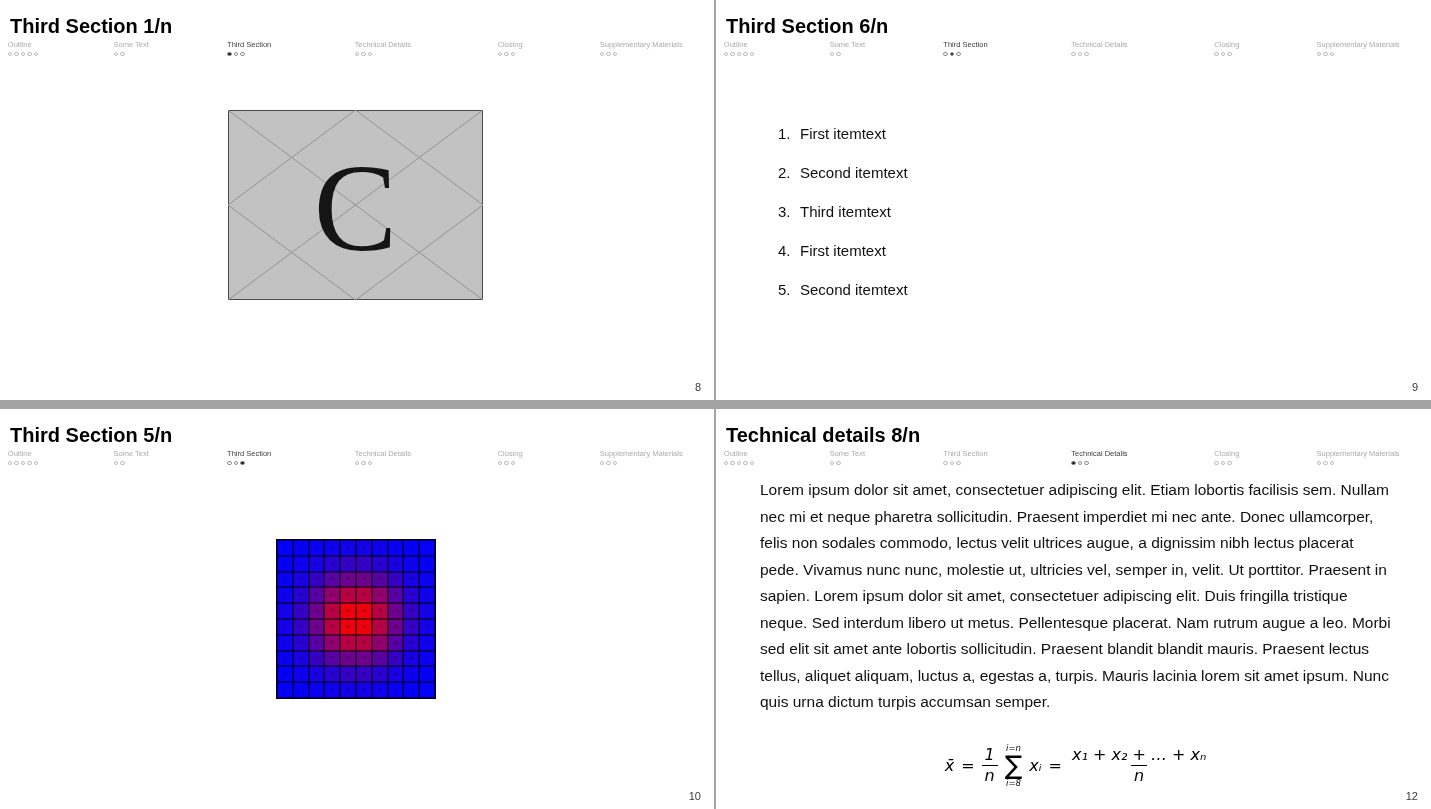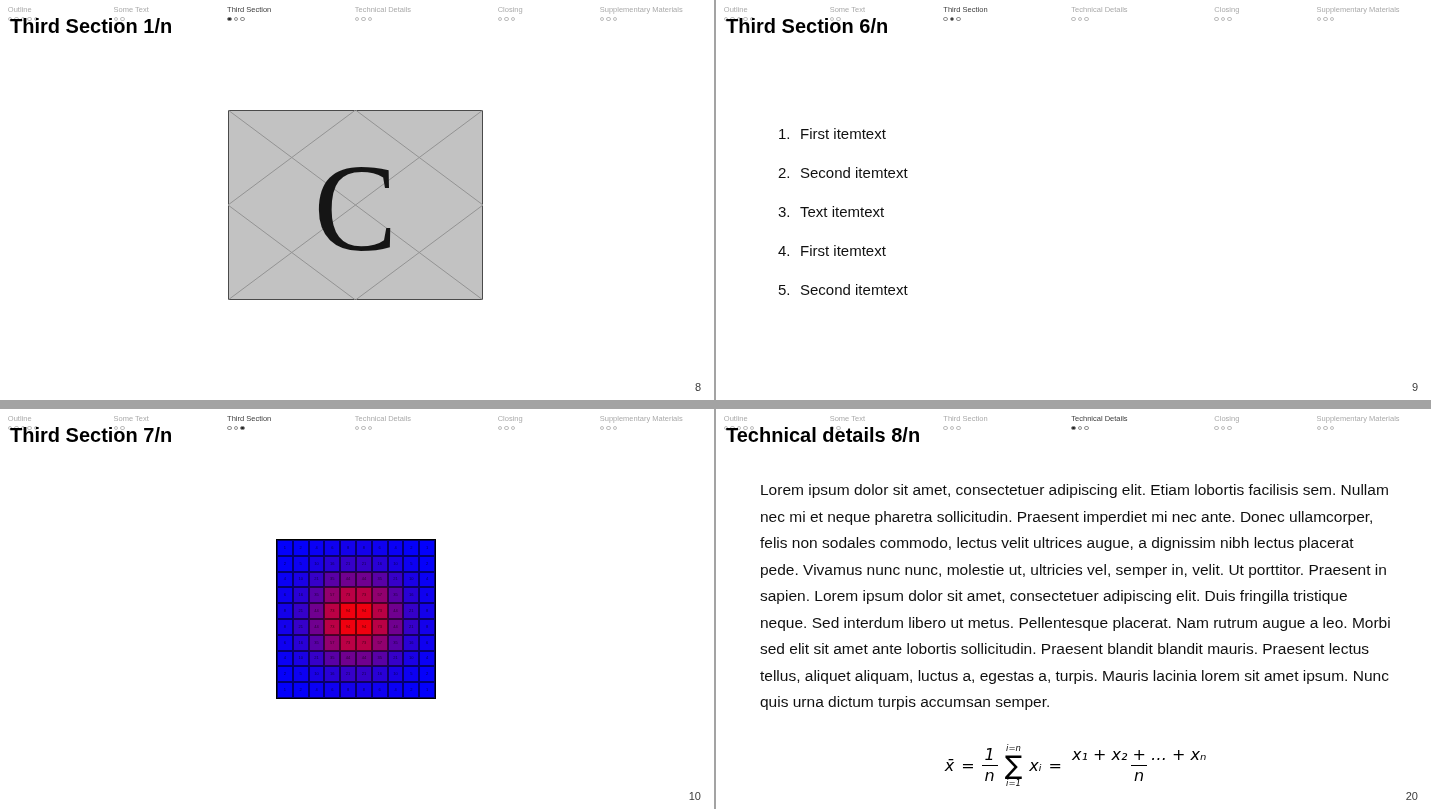--- a/index.html
+++ b/index.html
@@ -10,21 +10,21 @@
     font-family:"Liberation Sans", sans-serif;
     overflow:hidden;
   }
   .slide { position:absolute; background:#ffffff; overflow:hidden; }
   #slide-0 { left:0;    top:0;    width:714px; height:400px; }
   #slide-1 { left:716px; top:0;   width:715px; height:400px; }
   #slide-2 { left:0;    top:409px; width:714px; height:400px; }
   #slide-3 { left:716px; top:409px; width:715px; height:400px; }
 
   
-  .nav { position:relative; height:26px; }
+  .nav { position:relative; height:26px;margin-top:35px; }
   .nav-sec { position:absolute; top:5px; cursor:pointer; }
   .nav-label { display:block; font-size:7.5px; color:#ababab; white-space:nowrap; }
   .nav-sec.active .nav-label { color:#3d3d3d; }
   .dots { display:flex; gap:2px; margin-top:2.5px; }
   .dot { width:4.5px; height:4.5px; border-radius:50%; border:1px solid #bdbdbd; background:transparent; }
   .nav-sec.active .dot { border-color:#8f8f8f; }
   .dot.filled { background:#1f1f1f; border-color:#1f1f1f; }
 
   .slide-title {
     position:absolute; left:10px; top:15px;
@@ -209,21 +209,21 @@
         <div class="list-item">
           <span class="list-num">1.</span>
           <span class="list-text">First itemtext</span>
         </div>
         <div class="list-item">
           <span class="list-num">2.</span>
           <span class="list-text">Second itemtext</span>
         </div>
         <div class="list-item">
           <span class="list-num">3.</span>
-          <span class="list-text">Text itemtext</span>
+          <span class="list-text">Third itemtext</span>
         </div>
         <div class="list-item">
           <span class="list-num">4.</span>
           <span class="list-text">First itemtext</span>
         </div>
         <div class="list-item">
           <span class="list-num">5.</span>
           <span class="list-text">Second itemtext</span>
         </div>
       </div>
@@ -275,21 +275,21 @@
         </div>
         <div class="nav-sec" style="left: 84%;">
           <span class="nav-label">Supplementary Materials</span>
           <span class="dots">
             <span class="dot"></span>
             <span class="dot"></span>
             <span class="dot"></span>
           </span>
         </div>
       </header>
-    <h1 class="slide-title">Third Section 7/n</h1>
+    <h1 class="slide-title">Third Section 5/n</h1>
     <div class="heatmap">
         <div class="hcell" style="background: rgb(3, 0, 252);">1</div>
         <div class="hcell" style="background: rgb(5, 0, 250);">2</div>
         <div class="hcell" style="background: rgb(10, 0, 245);">4</div>
         <div class="hcell" style="background: rgb(15, 0, 240);">6</div>
         <div class="hcell" style="background: rgb(20, 0, 235);">8</div>
         <div class="hcell" style="background: rgb(20, 0, 235);">8</div>
         <div class="hcell" style="background: rgb(15, 0, 240);">6</div>
         <div class="hcell" style="background: rgb(10, 0, 245);">4</div>
         <div class="hcell" style="background: rgb(5, 0, 250);">2</div>
@@ -445,25 +445,25 @@
     <div class="formula">
       <span>x̄</span>
       <span>=</span>
       <span class="frac">
         <span class="num">1</span>
         <span class="den">n</span>
       </span>
       <span class="sum">
         <span class="limit">i=n</span>
         <span class="sigma">∑</span>
-        <span class="limit">i=1</span>
+        <span class="limit">i=8</span>
       </span>
       <span>xᵢ</span>
       <span>=</span>
       <span class="frac">
         <span class="num">x₁ + x₂ + … + xₙ</span>
         <span class="den">n</span>
       </span>
     </div>
-    <span class="pagenum">20</span>
+    <span class="pagenum">12</span>
   </section>
 
 </div>
 
 </body></html>

